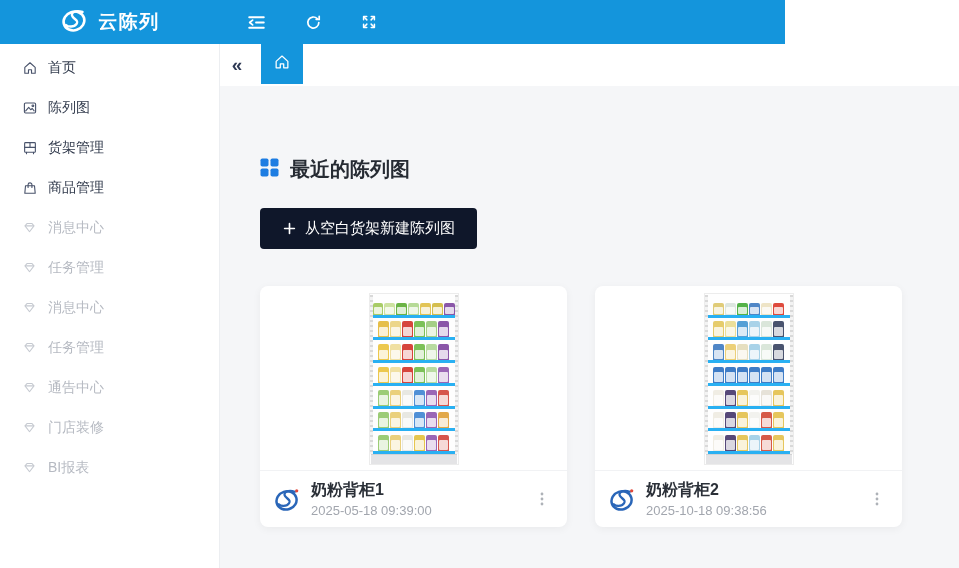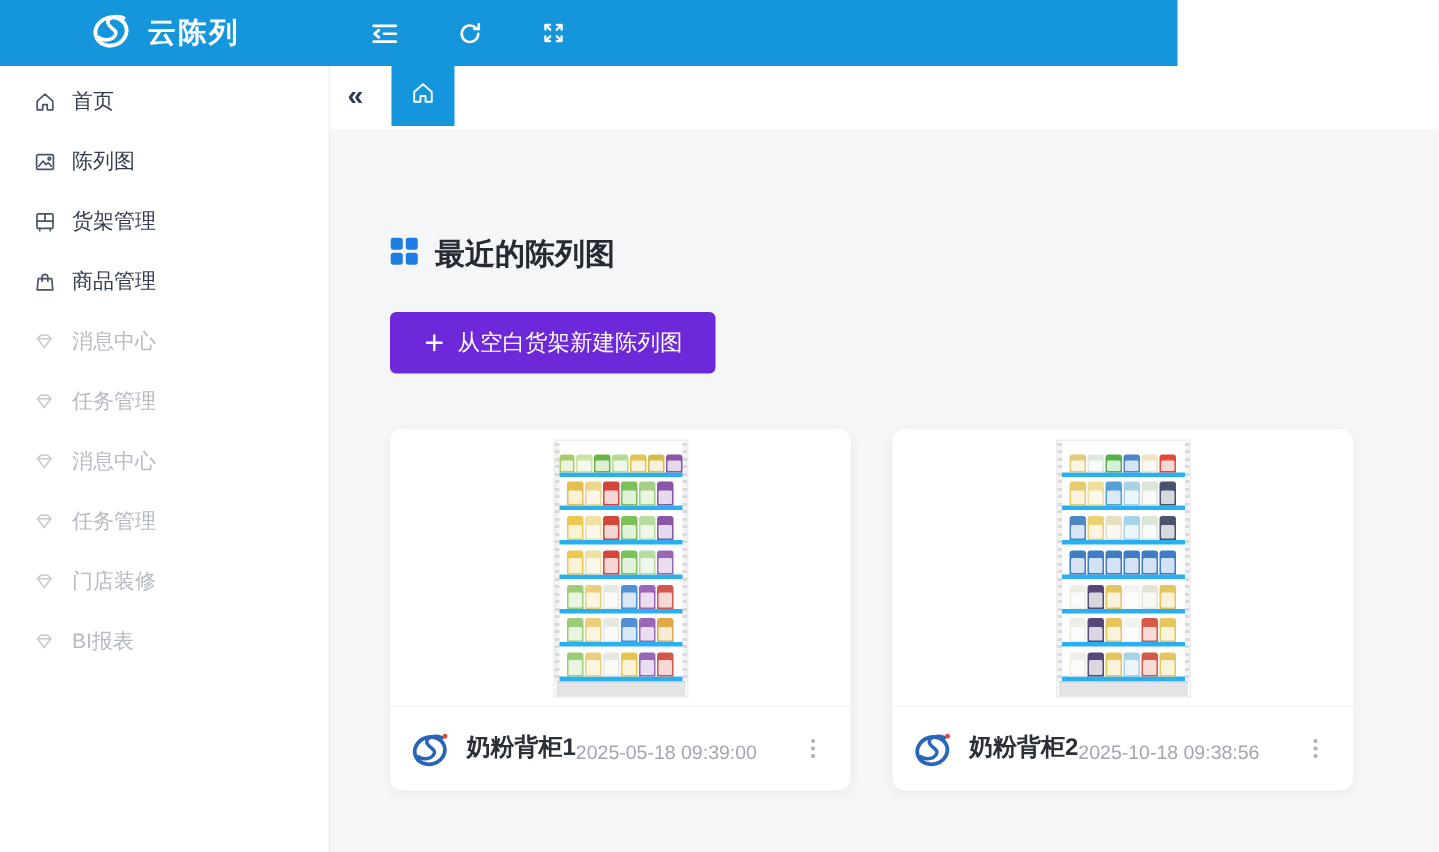--- a/index.html
+++ b/index.html
@@ -30,33 +30,33 @@
     font-weight: bold; color: #2f3a55; cursor: pointer; }
   .tab { width: 42px; height: 40px; background: #1495dc; color: #fff; display: flex;
     align-items: center; justify-content: center; margin-left: 7px; cursor: pointer; }
 
   
   .content { position: absolute; left: 220px; top: 86px; right: 0; bottom: 0;
     background: #f5f6f8; padding: 70px 0 0 40px; overflow: hidden; }
   .section-head { display: flex; align-items: center; gap: 11px; }
   .section-title { font-size: 20px; font-weight: bold; color: #262b33; }
   .btn-row { margin-top: 25px; display: flex; gap: 16px; }
-  .btn { height: 41px; background: #6d28d9; color: #fff; border: none; border-radius: 4px;
+  .btn { height: 41px; background: #0f172a; color: #fff; border: none; border-radius: 4px;
     font-size: 15px; font-family: inherit; display: flex; align-items: center; gap: 8px;
     padding: 0 22px; cursor: pointer; }
   .btn .b-icon { display: flex; }
 
   
   .cards { margin-top: 37px; display: flex; gap: 28px; }
   .card { width: 307px; background: #fff; border-radius: 8px;
     box-shadow: 0 2px 8px rgba(0,0,0,0.05); overflow: hidden; }
   .card-img { padding: 7px 0 5px; display: flex; justify-content: center; cursor: pointer; }
   .card-foot { border-top: 1px solid #f1f2f4; height: 57px; display: flex;
     align-items: center; padding: 0 13px; gap: 9px; }
-  .meta { display: flex; flex-direction: row; }
+  .meta { display: flex; flex-direction: column; }
   .card-title { font-size: 16px; font-weight: bold; color: #2b3038; line-height: 18px; }
   .card-time { font-size: 13px; color: #a2a6ae; margin-top: 4px; }
   .more-btn { margin-left: auto; color: #aeb2b8; cursor: pointer; display: flex; padding: 4px; }
 
   
   .shelf { position: relative; width: 90px; height: 172px; background: #fefefe;
     border: 1px solid #ececec; }
   .rail { position: absolute; top: 1px; bottom: 10px; width: 3px;
     background: repeating-linear-gradient(180deg, #d9d9d9 0 2px, #f3f3f3 2px 5px); }
   .rail.left { left: 0; } .rail.right { right: 0; }
@@ -170,20 +170,29 @@
         <span>消息中心</span>
       </div>
       <div class="side-item disabled">
         <span class="s-icon">
           <svg width="15" height="15" viewBox="0 0 20 20" fill="none" stroke="currentColor" stroke-width="1.4" stroke-linecap="round" stroke-linejoin="round">
             <path d="M4 7.8 6.9 4.6h6.2L16 7.8 10 15.6z"></path>
             <path d="M4.4 7.8h11.2"></path>
           </svg>
         </span>
         <span>任务管理</span>
+      </div>
+      <div class="side-item disabled">
+        <span class="s-icon">
+          <svg width="15" height="15" viewBox="0 0 20 20" fill="none" stroke="currentColor" stroke-width="1.4" stroke-linecap="round" stroke-linejoin="round">
+            <path d="M4 7.8 6.9 4.6h6.2L16 7.8 10 15.6z"></path>
+            <path d="M4.4 7.8h11.2"></path>
+          </svg>
+        </span>
+        <span>通告中心</span>
       </div>
       <div class="side-item disabled">
         <span class="s-icon">
           <svg width="15" height="15" viewBox="0 0 20 20" fill="none" stroke="currentColor" stroke-width="1.4" stroke-linecap="round" stroke-linejoin="round">
             <path d="M4 7.8 6.9 4.6h6.2L16 7.8 10 15.6z"></path>
             <path d="M4.4 7.8h11.2"></path>
           </svg>
         </span>
         <span>门店装修</span>
       </div>

